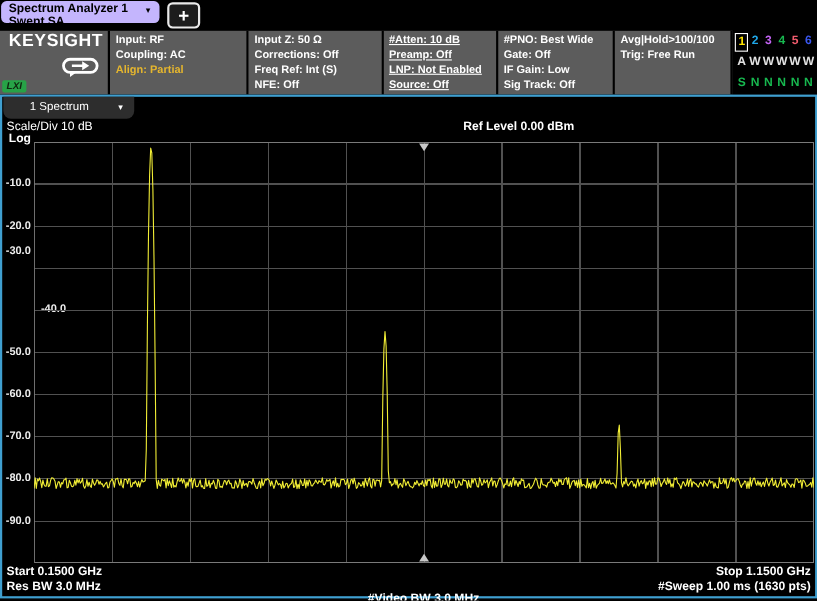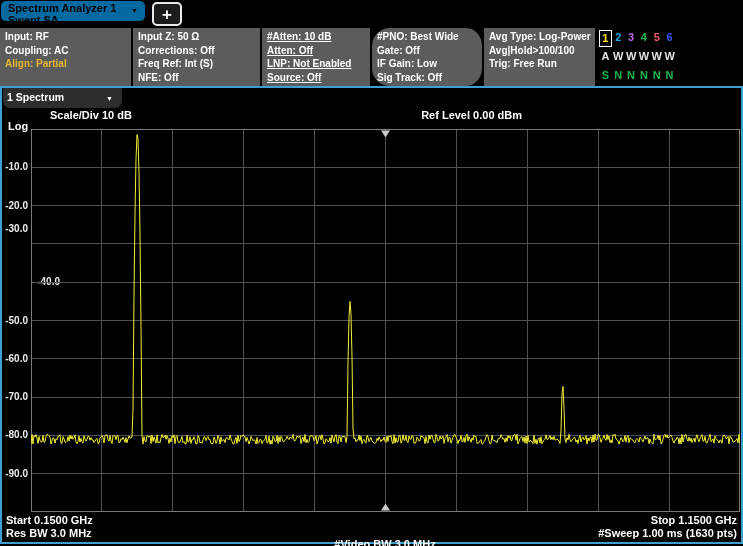--- a/index.html
+++ b/index.html
@@ -2,53 +2,53 @@
 <html><head>
 <meta charset="utf-8">
 <style>
   html,body{margin:0;padding:0;background:#000;}
   body{width:743px;height:546px;position:relative;overflow:hidden;
        font-family:"Liberation Sans",sans-serif;-webkit-font-smoothing:antialiased;}
   .stage{position:absolute;left:0;top:0;width:743px;height:546px;background:#030303;}
 
   
   .tab-bar{position:absolute;left:0;top:0;width:743px;height:28px;background:#000;}
-  .tab{position:absolute;left:1px;top:1px;width:144px;height:20px;background:#0369a1;
+  .tab{position:absolute;left:1px;top:1px;width:144px;height:20px;background:#c4b5fd;
        border-radius:5px;color:#000;}
   .tab-title{position:absolute;left:7px;top:1px;font-size:11px;font-weight:700;line-height:12px;}
   .tab-subtitle{position:absolute;left:7px;top:13px;font-size:11px;font-weight:700;line-height:12px;}
   .tab-caret{position:absolute;right:7px;top:6px;font-size:7px;color:#000;}
   .add-btn{position:absolute;left:152px;top:2px;width:30px;height:24px;background:#1c1c1c;
        border:2px solid #e9e9e9;border-radius:5px;color:#fff;font-size:17px;font-weight:700;
        line-height:19px;text-align:center;padding:0;cursor:pointer;}
 
   
   .info-bar{position:absolute;left:0;top:28px;width:743px;height:58px;background:#000;display:flex;}
   .cell{background:#5c5c5c;border-right:2px solid #000;color:#fff;
         font-size:10px;font-weight:700;line-height:13.5px;padding:2px 0 0 5px;position:relative;}
   .cell .amber{color:#e5b62e;}
   .logo-cell{width:104px;padding:0;}
   .keysight{font-size:16px;font-weight:700;letter-spacing:.5px;color:#fff;margin:3px 0 0 8px;}
   .bubble{position:absolute;right:8px;top:24px;}
   .lxi{position:absolute;left:2px;bottom:2px;background:#27a347;color:#10260f;
        font-size:9px;font-weight:700;font-style:italic;padding:0 4px;border-radius:2px;line-height:11px;}
-  .c1{width:126px;}.c2{width:122px;}.c3{width:103px;text-decoration:underline;}.c4{width:105px;border-radius:18px;}.c5{width:106px;}
+  .c1{width:126px;}.c2{width:122px;}.c3{width:103px;text-decoration:underline;}.c4{width:105px;}.c5{width:106px;}
   .traces{width:77px;background:#000;border-right:none;padding:1px 2px 0 2px;}
   .trace-row{display:grid;grid-template-columns:repeat(6,1fr);text-align:center;
        font-size:11px;font-weight:700;height:19px;line-height:17px;}
   .trace-row .sel{border:1px solid #fff;line-height:14px;margin:1px 0;}
 
   
   .screen{position:absolute;left:0;top:86px;width:743px;height:458px;box-sizing:border-box;
         border:2px solid #3f9fd0;background:#000;}
   .meas-select{position:absolute;left:1px;top:0;width:119px;height:20px;background:#2d2d2d;
-        border-radius:0 0 7px 7px;color:#fff;font-size:10.5px;font-weight:700;line-height:19px;
-        padding-left:4px;box-sizing:border-box;cursor:pointer;}
+        border-radius:0 0 7px 7px;color:#fff;font-size:10.5px;font-weight:400;line-height:19px;
+        padding-left:24px;box-sizing:border-box;cursor:pointer;}
   .meas-caret{position:absolute;right:9px;top:1px;font-size:7px;}
-  .scale-label{position:absolute;left:4px;top:21px;font-size:11px;font-weight:700;color:#fff;margin-left:44px;}
+  .scale-label{position:absolute;left:4px;top:21px;font-size:11px;font-weight:400;color:#fff;}
   .ref-label{position:absolute;left:248px;top:21px;width:272px;text-align:right;
         font-size:11px;font-weight:700;color:#fff;}
   .log-label{position:absolute;left:6px;top:32px;font-size:11px;font-weight:700;color:#fff;}
   .ylab{position:absolute;width:26px;left:0;text-align:right;font-size:10px;font-weight:700;color:#ededed;}
   .plot{position:absolute;left:29px;top:41px;width:709px;height:383px;}
   .ann{position:absolute;font-size:11px;font-weight:700;color:#fff;white-space:nowrap;}
   .a-start{left:4px;top:426px;}
   .a-rbw{left:4px;top:439px;}
   .a-vbw{left:383px;top:450px;transform:translateX(-50%);}
   .a-stop{right:4px;top:426px;}
@@ -64,50 +64,59 @@
       <div class="tab-title">Spectrum Analyzer 1</div>
       <div class="tab-subtitle">Swept SA</div>
       <span class="tab-caret">▼</span>
     </div>
     <button class="add-btn">
       <span>+</span>
     </button>
   </div>
 
   <div class="info-bar">
+    <div class="cell logo-cell">
+      <div class="keysight">KEYSIGHT</div>
+      <svg class="bubble" width="34" height="19" viewBox="0 0 40 22">
+        <rect x="2" y="2" width="36" height="14" rx="7" fill="none" stroke="#fff" stroke-width="3"></rect>
+        <polygon points="9,16 9,21 16,16" fill="#fff"></polygon>
+        <line x1="11" y1="9" x2="23" y2="9" stroke="#fff" stroke-width="2.6"></line>
+        <polygon points="22,4.2 29.5,9 22,13.8" fill="#fff"></polygon>
+      </svg>
+      <div class="lxi">LXI</div>
+    </div>
 
     <div class="cell c1">
       <div>Input: RF</div>
       <div>Coupling: AC</div>
       <div class="amber">Align: Partial</div>
     </div>
 
     <div class="cell c2">
       <div>Input Z: 50 Ω</div>
       <div>Corrections: Off</div>
       <div>Freq Ref: Int (S)</div>
       <div>NFE: Off</div>
     </div>
 
     <div class="cell c3">
       <div>#Atten: 10 dB</div>
-      <div>Atten: Off</div>
+      <div>Preamp: Off</div>
       <div>LNP: Not Enabled</div>
       <div>Source: Off</div>
     </div>
 
     <div class="cell c4">
       <div>#PNO: Best Wide</div>
       <div>Gate: Off</div>
       <div>IF Gain: Low</div>
       <div>Sig Track: Off</div>
     </div>
 
     <div class="cell c5">
-      <div>Avg Type: Log-Power</div>
       <div>Avg|Hold&gt;100/100</div>
       <div>Trig: Free Run</div>
     </div>
 
     <div class="cell traces" id="trace-panel">
         <div class="trace-row">
           <span class="sel" style="color: rgb(255, 228, 0);">1</span>
           <span style="color: rgb(31, 167, 232);">2</span>
           <span style="color: rgb(194, 99, 242);">3</span>
           <span style="color: rgb(23, 184, 79);">4</span>

